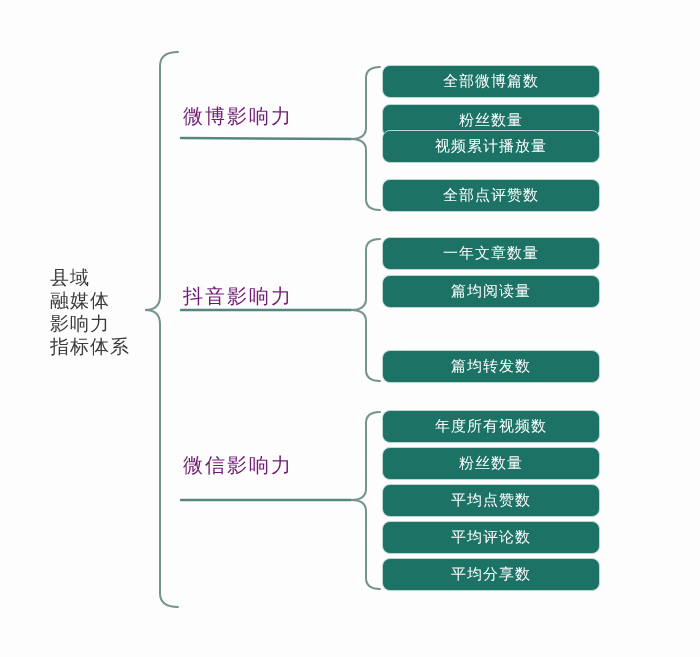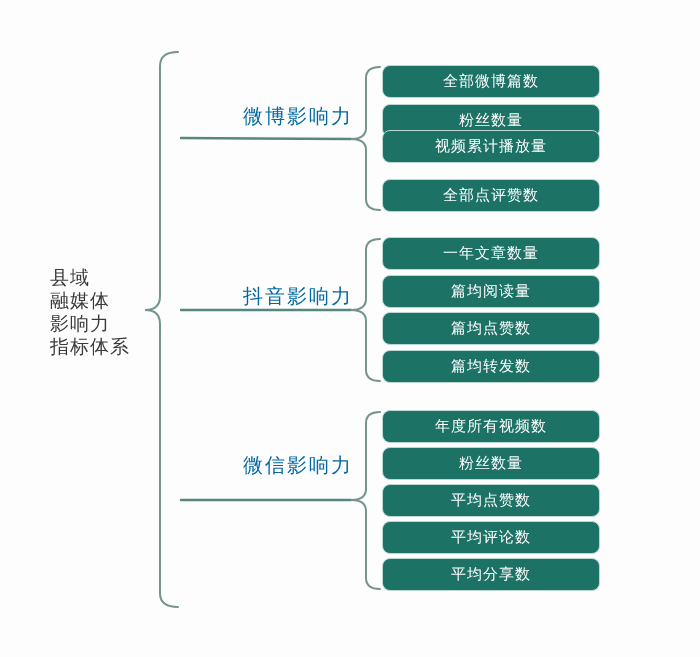--- a/index.html
+++ b/index.html
@@ -11,21 +11,21 @@
     overflow:hidden;
   }
   .svg-layer{position:absolute;left:0;top:0;width:700px;height:657px;}
   .root-label{
     position:absolute;left:50px;top:266px;width:100px;
     font-size:19px;line-height:23px;
     color:#3a3a3a;letter-spacing:1px;
   }
   .branch-label{
     position:absolute;left:183px;width:170px;
-    text-align:right;font-size:20px;color:#0369a1;letter-spacing:2px;
+    text-align:left;font-size:20px;color:#701a75;letter-spacing:2px;
   }
   .branch-label.b1{top:103px;}
   .branch-label.b2{top:283px;}
   .branch-label.b3{top:452px;}
   .box{
     position:absolute;left:382px;width:218px;height:33px;
     background:#1d7266;border:1px solid #bcd8d2;border-radius:8px;
     box-sizing:border-box;
     color:#ffffff;font-size:15px;line-height:31px;text-align:center;
     letter-spacing:1px;
@@ -60,21 +60,20 @@
   <div class="branch-label b2">抖音影响力</div>
   <div class="branch-label b3">微信影响力</div>
 
   <div class="box" style="top:65px">全部微博篇数</div>
   <div class="box" style="top:104px">粉丝数量</div>
   <div class="box" style="top:130px">视频累计播放量</div>
   <div class="box" style="top:179px">全部点评赞数</div>
 
   <div class="box" style="top:237px">一年文章数量</div>
   <div class="box" style="top:275px">篇均阅读量</div>
-  <div class="box" style="top:312px">篇均点赞数</div>
   <div class="box" style="top:350px">篇均转发数</div>
 
   <div class="box" style="top:410px">年度所有视频数</div>
   <div class="box" style="top:447px">粉丝数量</div>
   <div class="box" style="top:484px">平均点赞数</div>
   <div class="box" style="top:521px">平均评论数</div>
   <div class="box" style="top:558px">平均分享数</div>
 
 </div>
 

